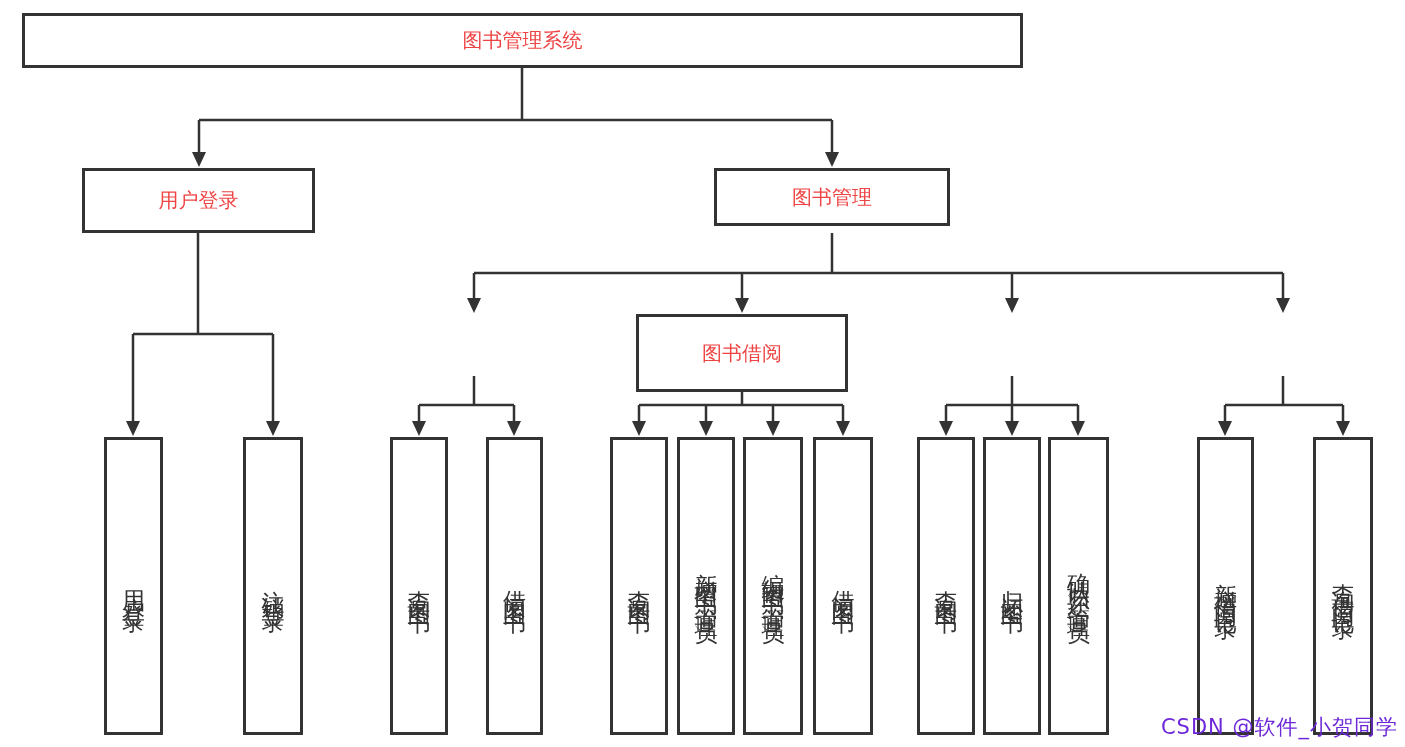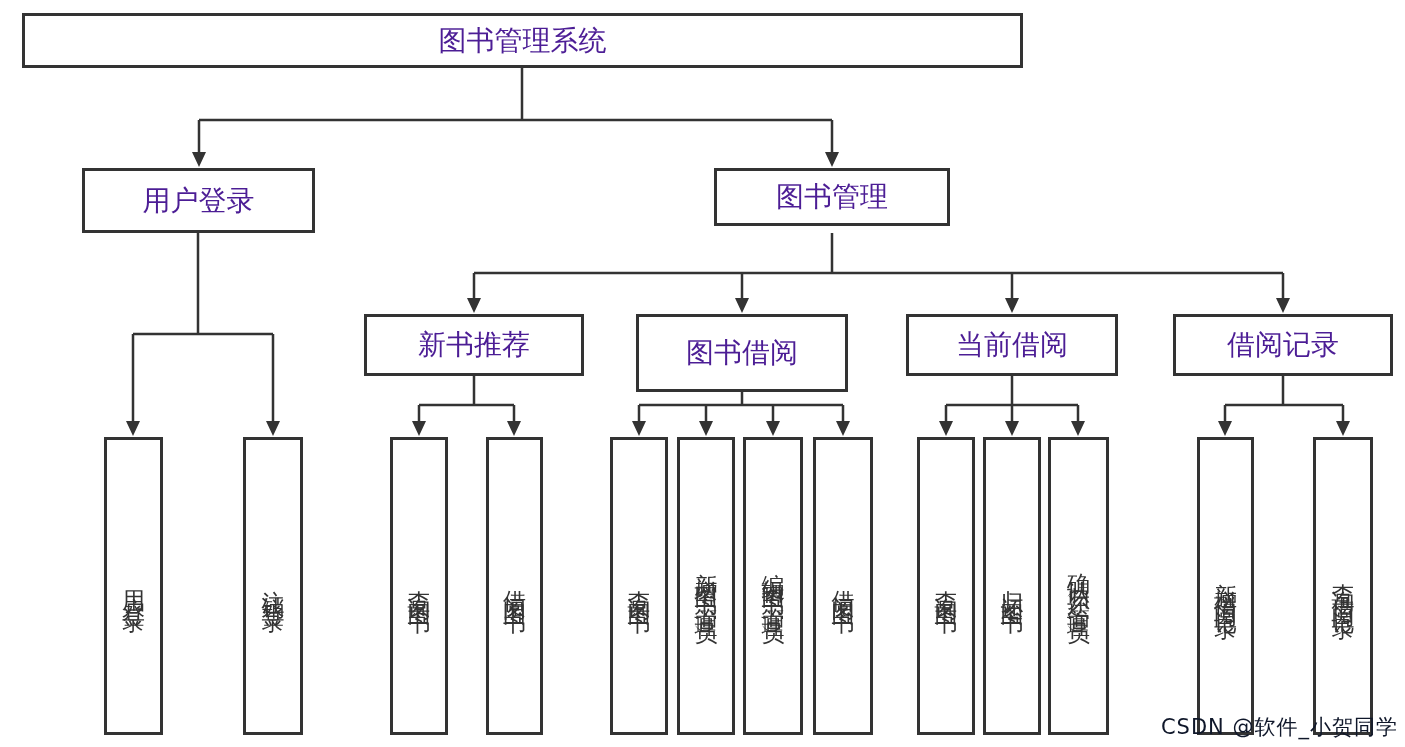--- a/index.html
+++ b/index.html
@@ -26,43 +26,43 @@
     position: absolute;
     box-sizing: border-box;
     background: #ffffff;
     border: 3px solid #333333;
     display: flex;
     align-items: center;
     justify-content: center;
     color: #333333;
   }
   .box .hlabel {
-    font-size: 28px;
-    color: #4c1d95;
+    font-size: 20px;
+    color: #ef4444;
     white-space: nowrap;
   }
   .leaf {
     top: 437px;
     height: 298px;
   }
   .leaf .vlabel {
     writing-mode: vertical-rl;
     text-orientation: mixed;
     font-size: 23px;
     line-height: 1;
     letter-spacing: 7px;
     color: #333333;
     white-space: nowrap;
   }
   .watermark {
     position: absolute;
     right: 7px;
     top: 713px;
     font-size: 21px;
-    color: #0f172a;
+    color: #6d28d9;
     letter-spacing: 1px;
     z-index: 10;
     white-space: nowrap;
   }
 </style>
 </head>
 <body>
 
 <div class="stage">
 
@@ -93,31 +93,22 @@
     <span class="hlabel">图书管理系统</span>
   </div>
 
   <div class="box" style="left:82px; top:168px; width:233px; height:65px">
     <span class="hlabel">用户登录</span>
   </div>
   <div class="box" style="left:714px; top:168px; width:236px; height:58px">
     <span class="hlabel">图书管理</span>
   </div>
 
-  <div class="box" style="left:364px; top:314px; width:220px; height:62px">
-    <span class="hlabel">新书推荐</span>
-  </div>
   <div class="box" style="left:636px; top:314px; width:212px; height:78px">
     <span class="hlabel">图书借阅</span>
-  </div>
-  <div class="box" style="left:906px; top:314px; width:212px; height:62px">
-    <span class="hlabel">当前借阅</span>
-  </div>
-  <div class="box" style="left:1173px; top:314px; width:220px; height:62px">
-    <span class="hlabel">借阅记录</span>
   </div>
 
   <div class="box leaf" style="left:104px; width:59px">
     <span class="vlabel">用户登录</span>
   </div>
   <div class="box leaf" style="left:243px; width:60px">
     <span class="vlabel">注销登录</span>
   </div>
 
   <div class="box leaf" style="left:390px; width:58px">

